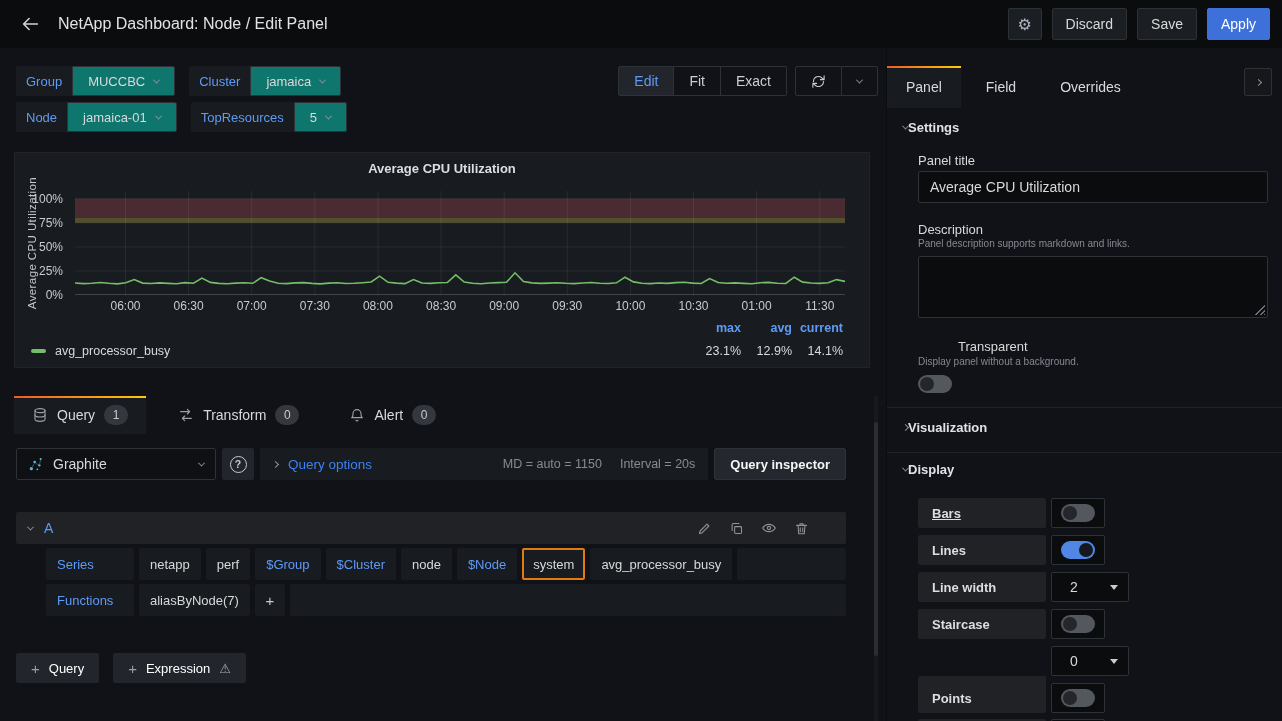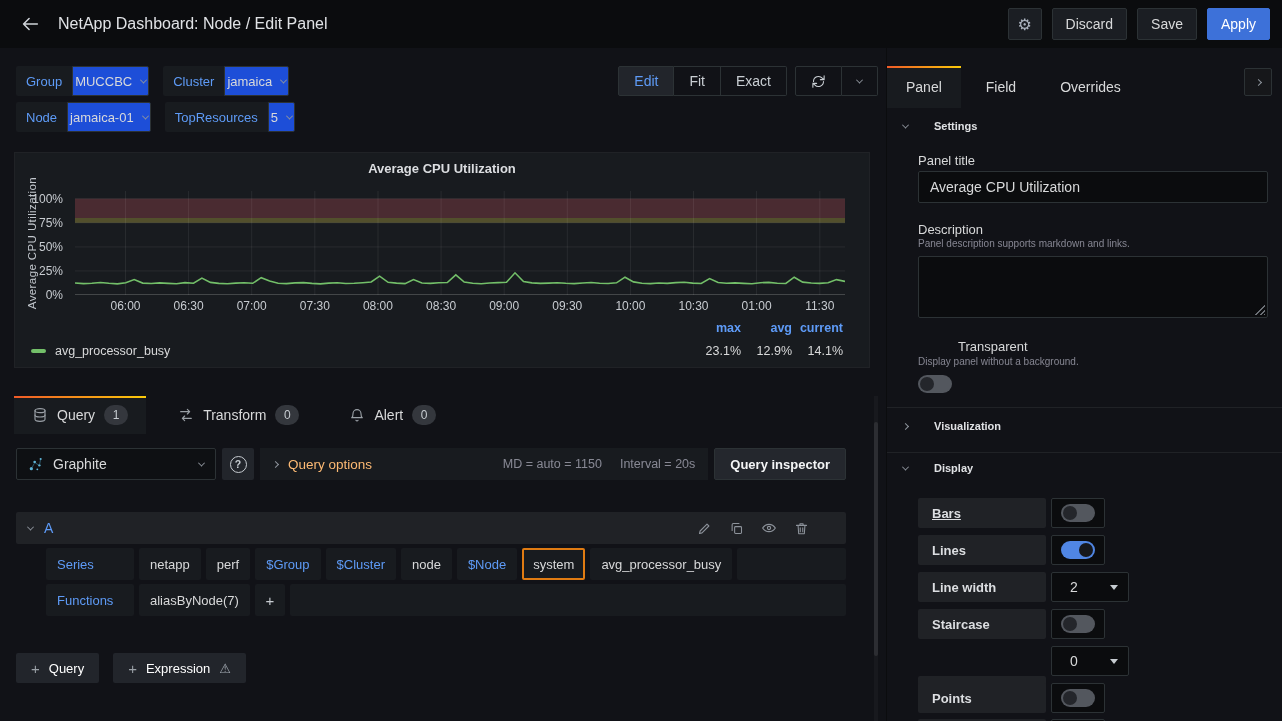--- a/index.html
+++ b/index.html
@@ -26,21 +26,21 @@
   .btn { height:32px; padding:0 13px; display:inline-flex; align-items:center; justify-content:center; background:#1b1e23; border:1px solid #2c3235; border-radius:2px; color:#d8d9da; font-size:14px; font-weight:500; cursor:pointer; }
   .btn.primary { background:#3d71d9; border-color:#3d71d9; color:#fff; }
   .btn.icon-only { width:34px; padding:0; color:#aab2bd; font-size:16px; }
 
   
   .left-col { position:absolute; top:48px; left:0; width:886px; height:673px; }
   .vars-row1 { position:absolute; top:18px; left:16px; display:flex; gap:14px; }
   .vars-row2 { position:absolute; top:54px; left:16px; display:flex; gap:14px; }
   .var { display:flex; }
   .var-label { height:30px; display:flex; align-items:center; padding:0 10px; background:#181b1f; color:#5e9bf7; font-size:13px; font-weight:500; border-radius:2px 0 0 2px; }
-  .var-value { height:30px; display:flex; align-items:center; gap:9px; padding:0 2px; background:#1d4ed8; border:1px solid #2c3235; color:#d8d9da; font-size:13px; font-weight:500; border-radius:0 2px 2px 0; cursor:pointer; }
+  .var-value { height:30px; display:flex; align-items:center; gap:9px; padding:0 15px; background:#0f766e; border:1px solid #2c3235; color:#d8d9da; font-size:13px; font-weight:500; border-radius:0 2px 2px 0; cursor:pointer; }
 
   .view-controls { position:absolute; top:18px; right:8px; display:flex; gap:8px; align-items:center; }
   .btn-group { display:flex; }
   .bg-btn { height:30px; padding:0 15px; background:#111217; border:1px solid #2c3235; color:#c9ced3; font-size:14px; display:flex; align-items:center; gap:8px; cursor:pointer; }
   .bg-btn + .bg-btn { border-left:none; }
   .btn-group .bg-btn:first-child { border-radius:2px 0 0 2px; }
   .btn-group .bg-btn:last-child { border-radius:0 2px 2px 0; }
   .bg-btn.active { background:#22252b; color:#5e9bf7; }
   .bg-btn .ico-wrap { color:#c9ced3; }
 
@@ -69,21 +69,21 @@
   .qtab.active::before { content:''; position:absolute; top:0; left:0; right:0; height:2px; background:linear-gradient(90deg,#f05a28,#fbca0a); }
   .count { min-width:24px; height:20px; padding:0 8px; border-radius:10px; background:#34373d; color:#c7ccd1; font-size:12px; display:flex; align-items:center; justify-content:center; }
 
   
   .qe-row { position:absolute; top:400px; left:16px; width:830px; height:32px; display:flex; align-items:center; }
   .ds-select { width:200px; height:32px; background:#0e1013; border:1px solid #2c3235; border-radius:2px; display:flex; align-items:center; padding:0 11px; gap:9px; font-size:14px; color:#d8d9da; cursor:pointer; }
   .ds-select .chev { margin-left:auto; }
   .help-btn { width:32px; height:32px; margin-left:6px; background:#22252b; border-radius:2px; display:flex; align-items:center; justify-content:center; cursor:pointer; }
   .q-circle { width:17px; height:17px; border:1.5px solid #c7ccd1; border-radius:50%; color:#c7ccd1; font-size:10.5px; font-weight:700; display:flex; align-items:center; justify-content:center; }
   .options-bar { flex:1; margin-left:6px; height:32px; background:#181b1f; display:flex; align-items:center; padding:0 13px; gap:10px; cursor:pointer; }
-  .qo-label { color:#fdba74; font-size:13.5px; font-weight:500; }
+  .qo-label { color:#3b82f6; font-size:13.5px; font-weight:500; }
   .qo-meta { margin-left:auto; display:flex; gap:18px; font-size:12.5px; color:rgba(204,204,220,.62); }
   .inspector-btn { margin-left:6px; height:32px; padding:0 15px; background:#24272d; border:1px solid #2c3235; border-radius:2px; font-size:13px; font-weight:700; color:#f4f5f6; display:flex; align-items:center; cursor:pointer; }
 
   .ref-row { position:absolute; top:464px; left:16px; width:830px; height:32px; background:#202226; border-radius:2px; display:flex; align-items:center; padding:0 12px; gap:11px; }
   .ref-id { color:#5e9bf7; font-size:14px; font-weight:500; }
   .ref-actions { margin-left:auto; display:flex; gap:17px; color:#8d939b; align-items:center; }
   .ref-actions .a-ico { cursor:pointer; display:flex; }
   .drag-dots { width:8px; height:13px; display:grid; grid-template-columns:2px 2px; grid-auto-rows:2px; gap:2.5px 3px; }
   .drag-dots i { background:#8d939b; border-radius:50%; }
 
@@ -105,21 +105,21 @@
   .lscroll i { position:absolute; left:0; top:8%; width:4px; height:72%; background:rgba(255,255,255,.09); border-radius:2px; display:block; }
 
   
   .sidebar { position:absolute; top:48px; left:886px; width:396px; height:673px; border-left:1px solid #0b0c0e; }
   .side-tabs { position:absolute; top:18px; left:0; height:42px; display:flex; }
   .stab { display:flex; align-items:center; padding:0 19px; font-size:14px; color:#d8d9da; position:relative; cursor:pointer; margin-right:6px; }
   .stab.active { background:#181b1f; font-weight:500; }
   .stab.active::before { content:''; position:absolute; top:0; left:0; right:0; height:2px; background:linear-gradient(90deg,#f05a28,#fbca0a); }
   .collapse-btn { position:absolute; top:20px; right:10px; width:28px; height:28px; border:1px solid #2c3235; background:#16171a; border-radius:2px; display:flex; align-items:center; justify-content:center; cursor:pointer; }
 
-  .sec-header { position:absolute; left:16px; display:flex; align-items:center; gap:26px; font-size:11px; font-weight:600; color:#e0e2e5; cursor:pointer; }
+  .sec-header { position:absolute; left:16px; display:flex; align-items:center; gap:0; font-size:13px; font-weight:600; color:#e0e2e5; cursor:pointer; }
   .field-label { position:absolute; left:31px; font-size:13px; font-weight:500; color:#d8d9da; }
   .hint { position:absolute; left:31px; font-size:10px; color:rgba(204,204,220,.62); }
   .text-input { position:absolute; left:31px; width:350px; height:32px; background:#0b0c0e; border:1px solid #2c3235; border-radius:2px; color:#d8d9da; font-size:14px; padding:0 11px; font-family:inherit; }
   .desc-area { position:absolute; left:31px; width:350px; height:62px; background:#0b0c0e; border:1px solid #2c3235; border-radius:2px; }
   .resize-corner { position:absolute; right:2px; bottom:2px; width:11px; height:11px; clip-path:polygon(100% 0,100% 100%,0 100%); background:repeating-linear-gradient(135deg,transparent 0 2px,#6c7076 2px 3.2px); }
   .divider { position:absolute; left:0; right:0; height:1px; background:#202226; }
 
   .toggle { width:34px; height:18px; border-radius:9px; background:#53575e; position:relative; cursor:pointer; }
   .toggle::after { content:''; position:absolute; width:14px; height:14px; border-radius:50%; background:#24262b; top:2px; left:2px; }
   .toggle.on { background:#5086e4; }

